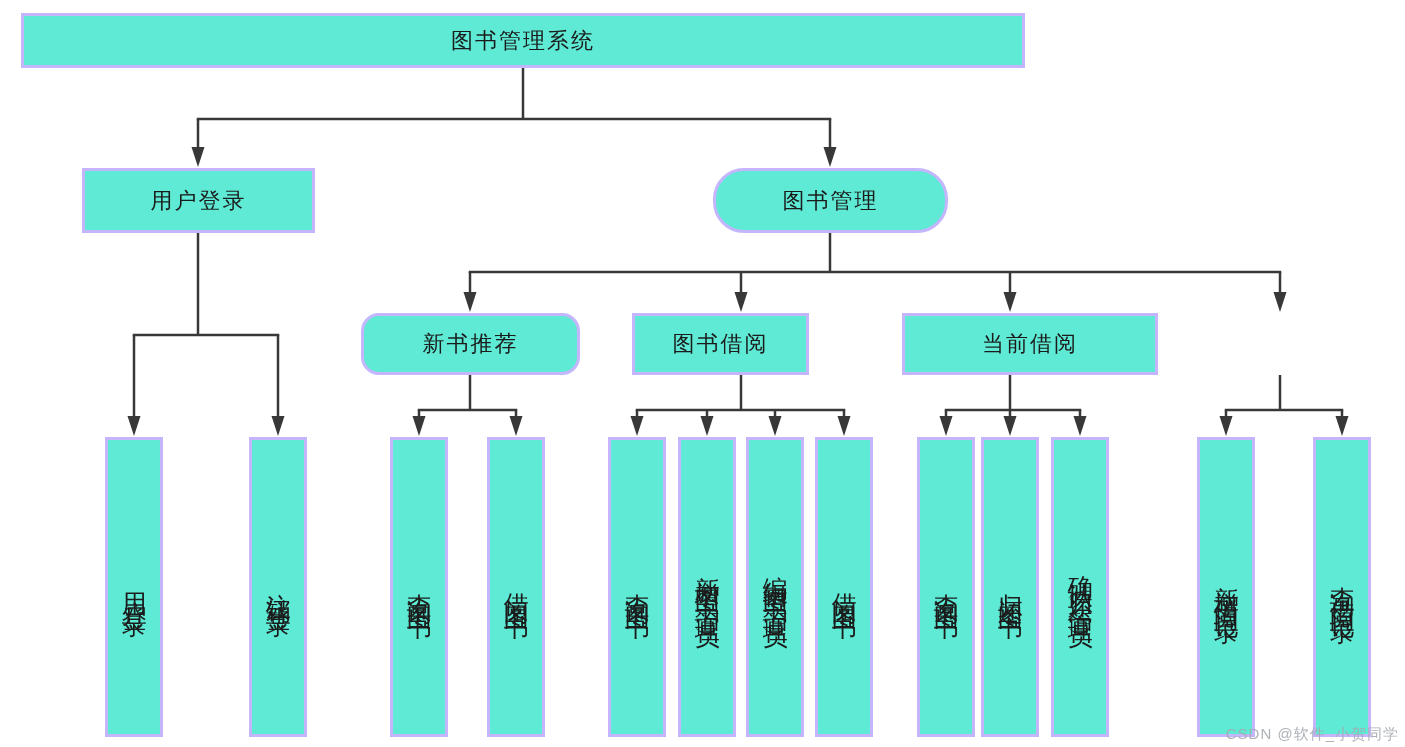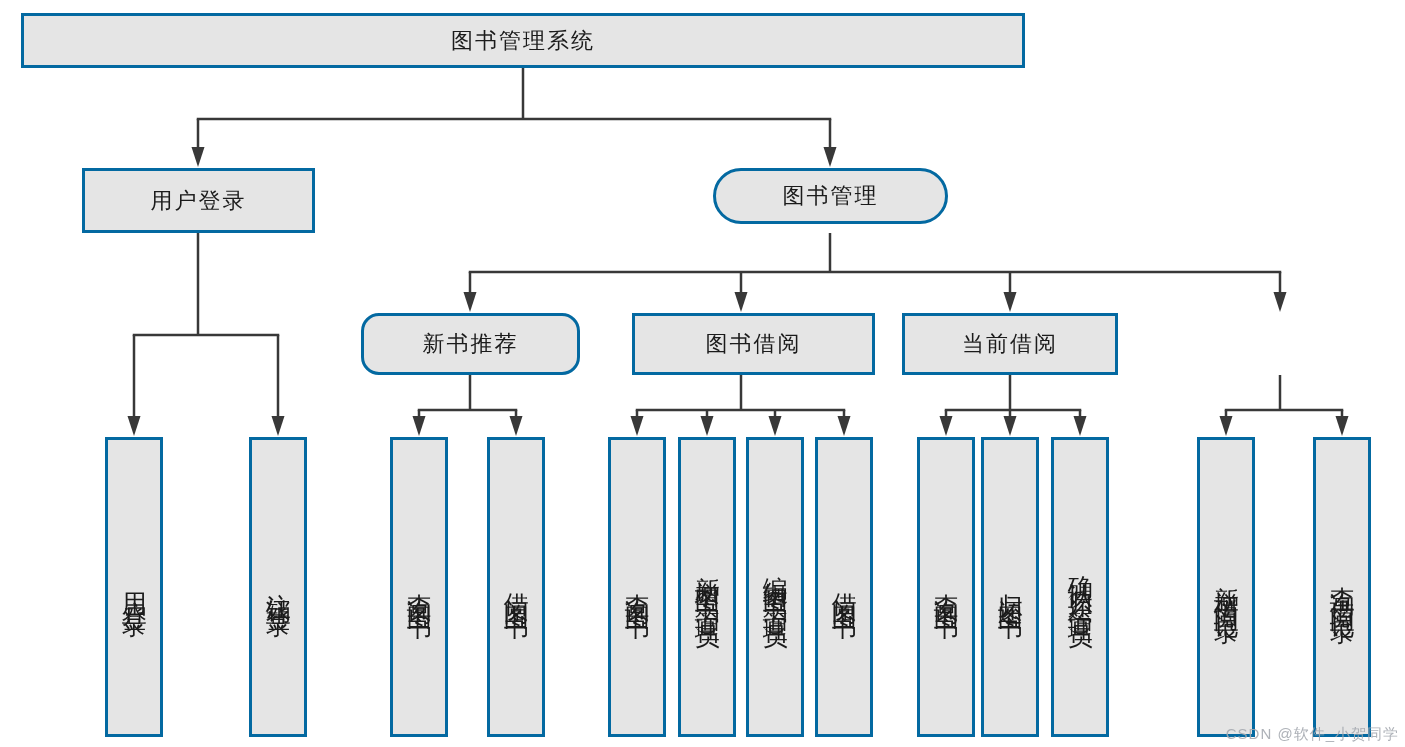--- a/index.html
+++ b/index.html
@@ -12,22 +12,22 @@
     overflow: hidden;
   }
   .connectors {
     position: absolute;
     left: 0; top: 0;
     width: 1405px; height: 747px;
   }
   .node {
     position: absolute;
     box-sizing: border-box;
-    background: #e5e5e5;
-    border: 3px solid #0369a1;
+    background: #5eead4;
+    border: 3px solid #c4b5fd;
     display: flex;
     align-items: center;
     justify-content: center;
     color: #1b1b1b;
   }
   .node .hlabel {
     font-size: 22px;
     letter-spacing: 2px;
     white-space: nowrap;
   }
@@ -109,31 +109,31 @@
       <polygon points="1335.5,416 1348.5,416 1342,436" fill="#383838"></polygon>
     </svg>
 
   <div class="node" style="left:21px; top:13px; width:1004px; height:55px;">
     <span class="hlabel">图书管理系统</span>
   </div>
 
   <div class="node" style="left:82px; top:168px; width:233px; height:65px;">
     <span class="hlabel">用户登录</span>
   </div>
-  <div class="node" style="left:713px; top:168px; width:235px; height:56px;border-radius:31px;">
+  <div class="node" style="left:713px; top:168px; width:235px; height:65px;border-radius:31px;">
     <span class="hlabel">图书管理</span>
   </div>
 
   <div class="node" style="left:361px; top:313px; width:219px; height:62px;border-radius:18px;">
     <span class="hlabel">新书推荐</span>
   </div>
-  <div class="node" style="left:632px; top:313px; width:243px; height:62px;">
+  <div class="node" style="left:632px; top:313px; width:177px; height:62px;">
     <span class="hlabel">图书借阅</span>
   </div>
-  <div class="node" style="left:902px; top:313px; width:216px; height:62px;">
+  <div class="node" style="left:902px; top:313px; width:256px; height:62px;">
     <span class="hlabel">当前借阅</span>
   </div>
 
   <div class="node leaf" style="left:105px; top:437px; width:58px; height:300px;">
     <span class="vlabel">用户登录</span>
   </div>
   <div class="node leaf" style="left:249px; top:437px; width:58px; height:300px;">
     <span class="vlabel">注销登录</span>
   </div>
 

